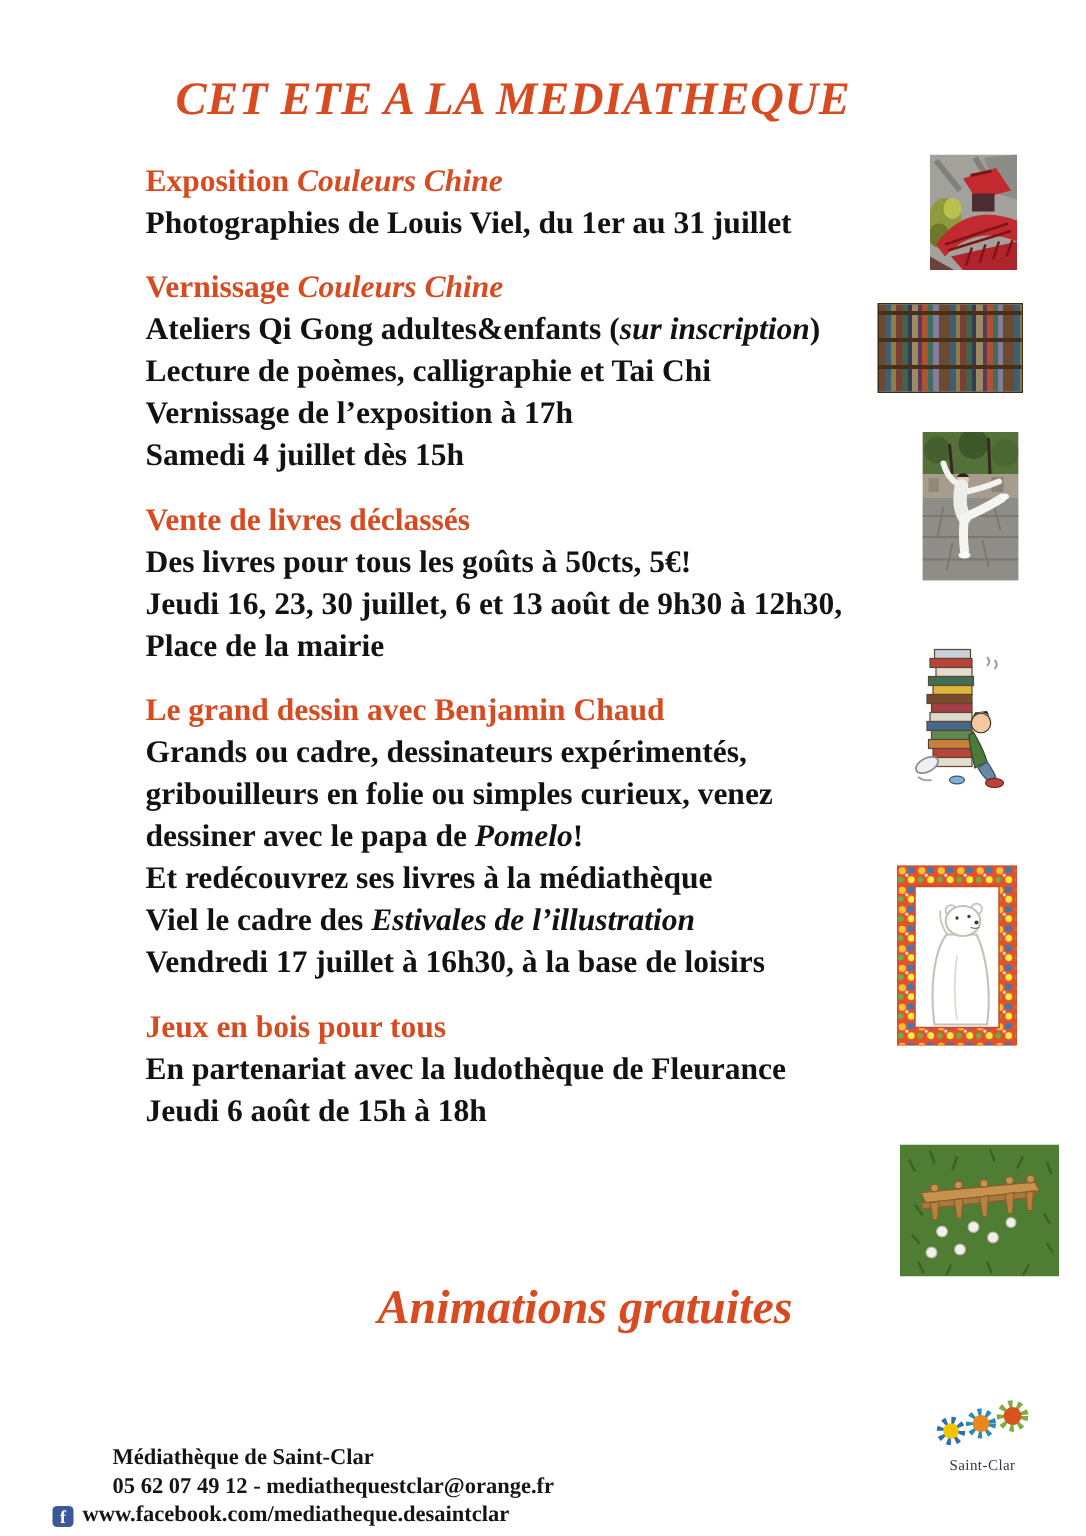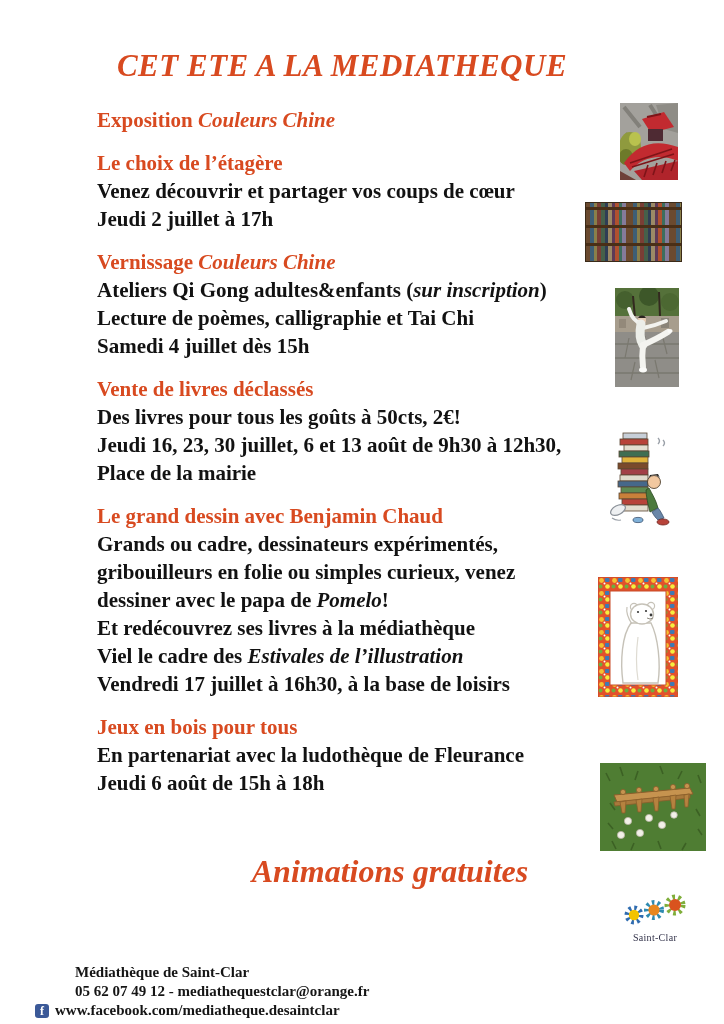--- a/index.html
+++ b/index.html
@@ -41,49 +41,46 @@
         #6b4a2f 0 4px, #3e5e75 4px 8px, #8a7f4a 8px 11px, #7a3e35 11px 15px,
         #46604a 15px 19px, #2f3d55 19px 22px, #9c8a66 22px 26px, #5d3a57 26px 29px,
         #b0512f 29px 33px, #3d6e5e 33px 36px, #857b9a 36px 40px, #6b4a2f 40px 43px);
     border:1px solid #3a2a18;
   }
   .img-taichi   { left:615px; top:288px; }
   .img-gaston   { left:608px; top:430px; }
   .img-pomelo   { left:598px; top:577px; }
   .img-jeux     { left:600px; top:763px; }
   .logo{
-    position:absolute; left:612px; top:894px; width:86px; text-align:center;
+    position:absolute; left:612px; top:933px; width:86px; text-align:center;
   }
   .logo-label{ font-size:10px; color:#33334a; font-weight:normal; letter-spacing:.3px;}
 </style>
 </head>
 <body>
 
 <div class="page">
 
   <div class="title">CET ETE A LA MEDIATHEQUE</div>
 
   <div class="sections">
       <div class="section">
         <div class="heading"><span>Exposition </span><span class="it">Couleurs Chine</span></div>
-      </div>
-      <div class="section">
-        <div class="heading"><span>Le choix de l’étagère</span></div>
-        <div class="line"><span>Venez découvrir et partager vos coups de cœur</span></div>
-        <div class="line"><span>Jeudi 2 juillet à 17h</span></div>
+        <div class="line"><span>Photographies de Louis Viel, du 1er au 31 juillet</span></div>
       </div>
       <div class="section">
         <div class="heading"><span>Vernissage </span><span class="it">Couleurs Chine</span></div>
         <div class="line"><span>Ateliers Qi Gong adultes&amp;enfants (</span><span class="it">sur inscription</span><span>)</span></div>
         <div class="line"><span>Lecture de poèmes, calligraphie et Tai Chi</span></div>
+        <div class="line"><span>Vernissage de l’exposition à 17h</span></div>
         <div class="line"><span>Samedi 4 juillet dès 15h</span></div>
       </div>
       <div class="section">
         <div class="heading"><span>Vente de livres déclassés</span></div>
-        <div class="line"><span>Des livres pour tous les goûts à 50cts, 2€!</span></div>
+        <div class="line"><span>Des livres pour tous les goûts à 50cts, 5€!</span></div>
         <div class="line"><span>Jeudi 16, 23, 30 juillet, 6 et 13 août de 9h30 à 12h30,</span></div>
         <div class="line"><span>Place de la mairie</span></div>
       </div>
       <div class="section">
         <div class="heading"><span>Le grand dessin avec Benjamin Chaud</span></div>
         <div class="line"><span>Grands ou cadre, dessinateurs expérimentés,</span></div>
         <div class="line"><span>gribouilleurs en folie ou simples curieux, venez</span></div>
         <div class="line"><span>dessiner avec le papa de </span><span class="it">Pomelo</span><span>!</span></div>
         <div class="line"><span>Et redécouvrez ses livres à la médiathèque</span></div>
         <div class="line"><span>Viel le cadre des </span><span class="it">Estivales de l’illustration</span></div>

